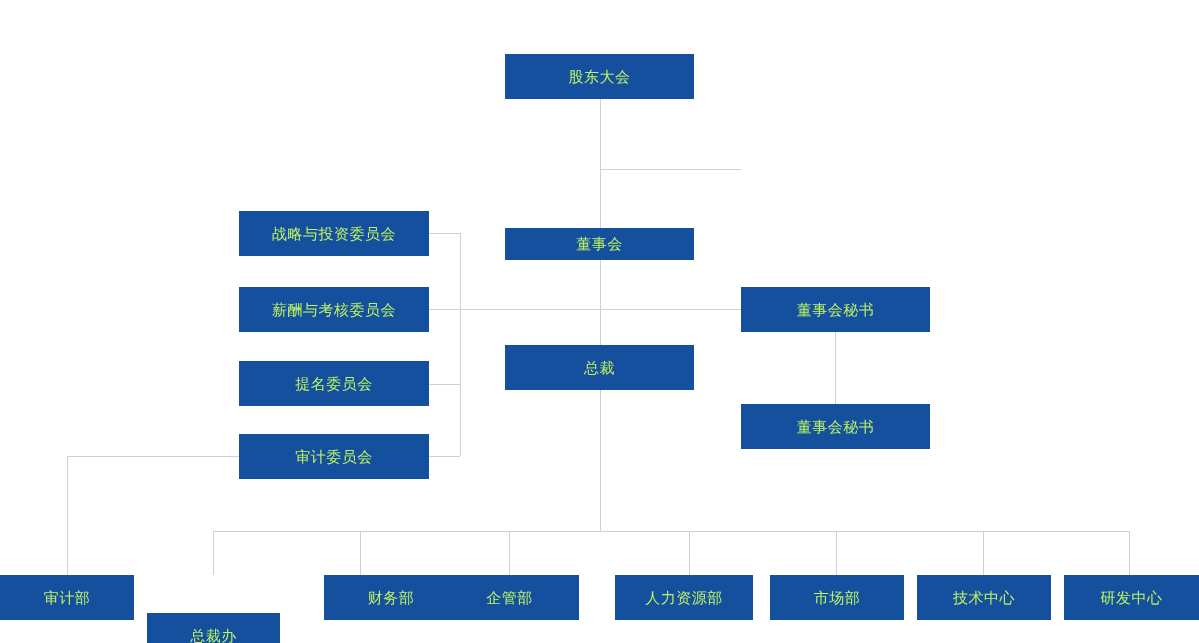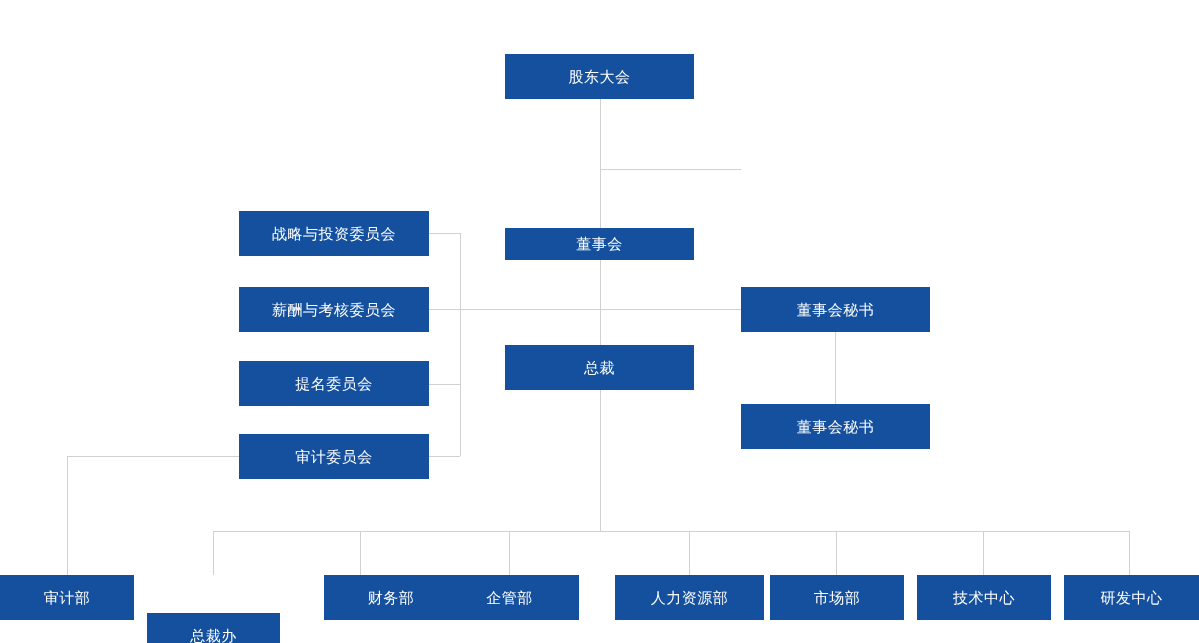--- a/index.html
+++ b/index.html
@@ -13,21 +13,21 @@
   #chart-canvas {
     position: relative;
     width: 1199px;
     height: 643px;
     background: #ffffff;
     overflow: hidden;
   }
   .node {
     position: absolute;
     background: #14509E;
-    color: #ffffff;
+    color: #bef264;
     display: flex;
     align-items: center;
     justify-content: center;
     font-size: 15px;
     letter-spacing: 0.5px;
     box-sizing: border-box;
     z-index: 2;
     text-align: center;
     line-height: 1.2;
     user-select: none;
@@ -90,19 +90,19 @@
 
   <div class="node" style="left:239px; top:361px; width:190px; height:45px;">提名委员会</div>
 
   <div class="node" style="left:239px; top:434px; width:190px; height:45px;">审计委员会</div>
 
   <div id="department-row">
       <div class="node" style="left: 0px; top: 575px; width: 134px; height: 45px;">审计部</div>
       <div class="node" style="left: 147px; top: 575px; width: 133px; height: 45px; margin-top: 38px;">总裁办</div>
       <div class="node" style="left: 276px; top: 575px; width: 134px; height: 45px; margin-left: 48px;">财务部</div>
       <div class="node" style="left: 440px; top: 575px; width: 139px; height: 45px;">企管部</div>
-      <div class="node" style="left: 615px; top: 575px; width: 149px; height: 45px;">人力资源部</div>
+      <div class="node" style="left: 615px; top: 575px; width: 138px; height: 45px;">人力资源部</div>
       <div class="node" style="left: 770px; top: 575px; width: 134px; height: 45px;">市场部</div>
       <div class="node" style="left: 917px; top: 575px; width: 134px; height: 45px;">技术中心</div>
       <div class="node" style="left: 1064px; top: 575px; width: 135px; height: 45px;">研发中心</div>
     </div>
 
 </div>
 
 </body></html>

